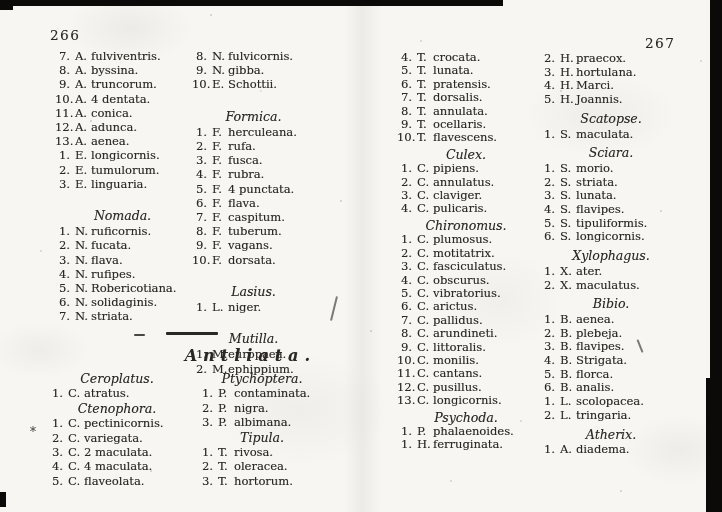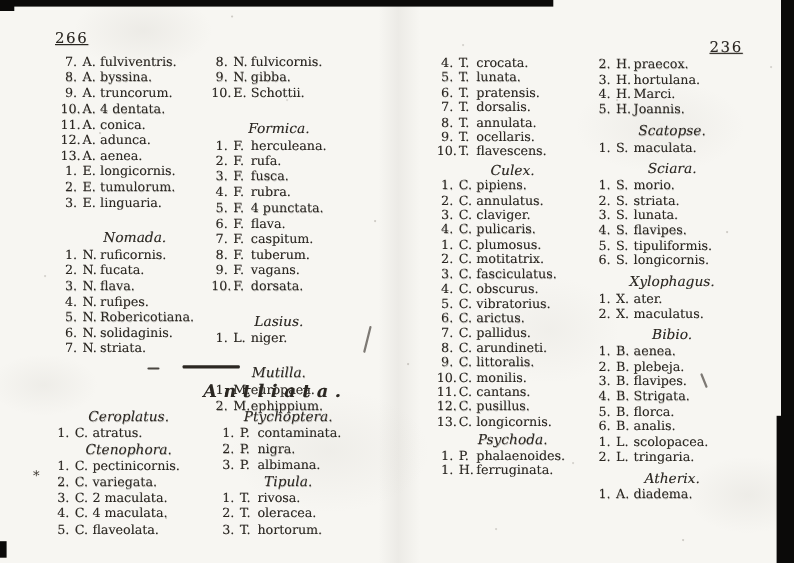--- a/index.html
+++ b/index.html
@@ -28,21 +28,21 @@
   #c3 .genus-header{margin:3px 0 1px;}
   #c4 .genus-header{margin:5px 0 2px;}
   .subcol .genus-header{margin:1px 0 0;}
   #c1{left:55px;top:49px;width:135px;--lh:14.2px;}
   #c2{left:192px;top:49px;width:123px;--lh:14.2px;}
   #c3{left:397px;top:51px;width:138px;--lh:13.4px;}
   #c4{left:540px;top:52px;width:142px;--lh:13.7px;}
   #s1{left:48px;top:371px;width:138px;--lh:14.4px;}
   #s2{left:198px;top:371px;width:128px;--lh:14.4px;}
   .entry,.genus-header,.pagenum,.section-title{text-shadow:0.3px 0.3px 0 rgba(43,39,34,0.35);}
-  .pagenum{position:absolute;font-size:13.5px;letter-spacing:1.5px;text-decoration:underline;}
+  .pagenum{position:absolute;font-size:13.5px;letter-spacing:1.5px;}
   #pn266{left:50px;top:27px;}
   #pn267{left:645px;top:35px;}
   .section-title{
     position:absolute;left:44px;top:346px;width:272px;text-align:right;
     font-size:16px;font-style:italic;font-weight:bold;letter-spacing:6px;
   }
   .artifact{position:absolute;background:#0b0a09;}
   #art-top-bar{left:0;top:0;width:503px;height:6px;}
   #art-top-corner{left:0;top:0;width:13px;height:10px;}
   #art-right-bar{left:710px;top:0;width:12px;height:512px;}
@@ -70,21 +70,21 @@
 <body>
 
 <div class="artifact" id="art-top-bar"></div>
 <div class="artifact" id="art-top-corner"></div>
 <div class="artifact" id="art-right-bar"></div>
 <div class="artifact" id="art-right-bar2"></div>
 <div class="artifact" id="art-bottom-left"></div>
 <div id="speckles"></div>
 
 <div class="pagenum" id="pn266">266</div>
-<div class="pagenum" id="pn267">236</div>
+<div class="pagenum" id="pn267">267</div>
 
 <div class="col p266" id="c1">
     <div class="entry">
       <span class="num">7.</span>
       <span class="gen">A.</span>
       <span class="sp">fulviventris.</span>
     </div>
     <div class="entry">
       <span class="num">8.</span>
       <span class="gen">A.</span>
@@ -376,20 +376,21 @@
     <div class="entry">
       <span class="num">3.</span>
       <span class="gen">C.</span>
       <span class="sp">claviger.</span>
     </div>
     <div class="entry">
       <span class="num">4.</span>
       <span class="gen">C.</span>
       <span class="sp">pulicaris.</span>
     </div>
+    <div class="genus-header">Chironomus.</div>
     <div class="entry">
       <span class="num">1.</span>
       <span class="gen">C.</span>
       <span class="sp">plumosus.</span>
     </div>
     <div class="entry">
       <span class="num">2.</span>
       <span class="gen">C.</span>
       <span class="sp">motitatrix.</span>
     </div>

